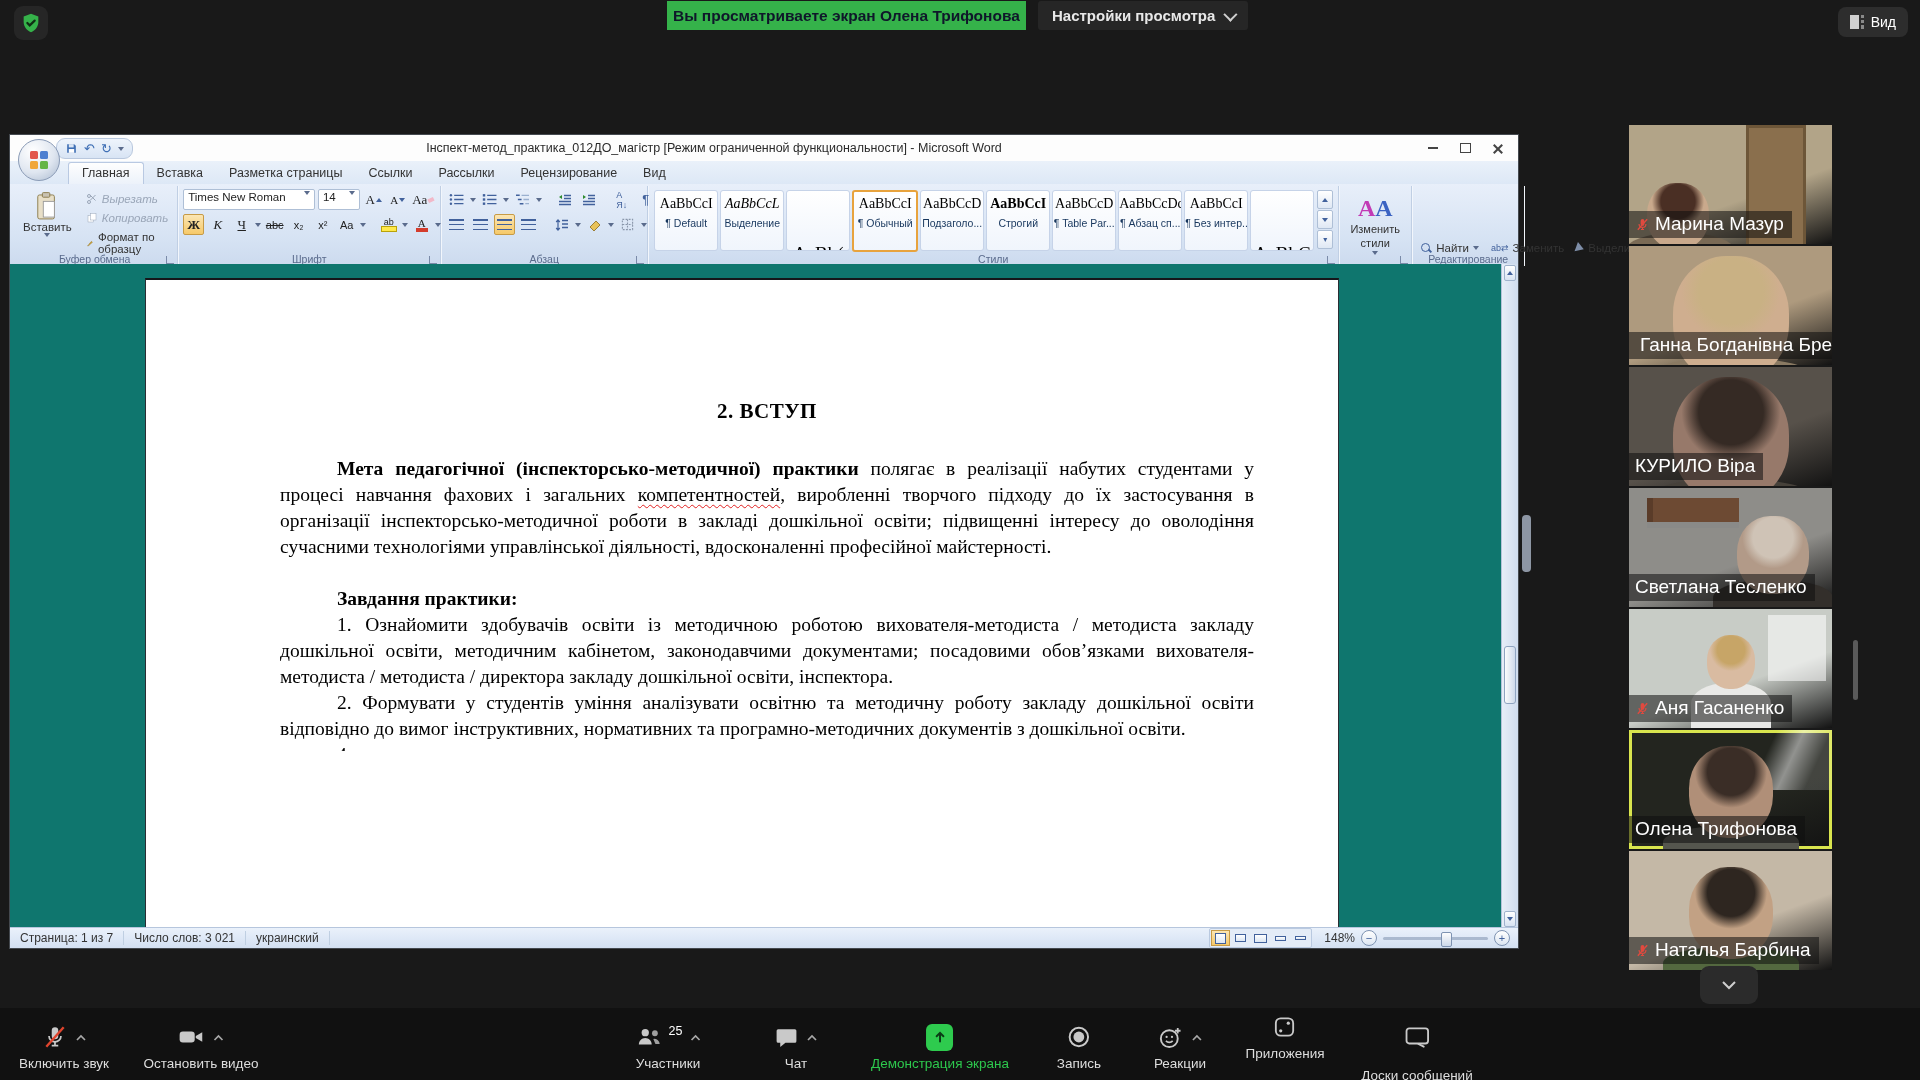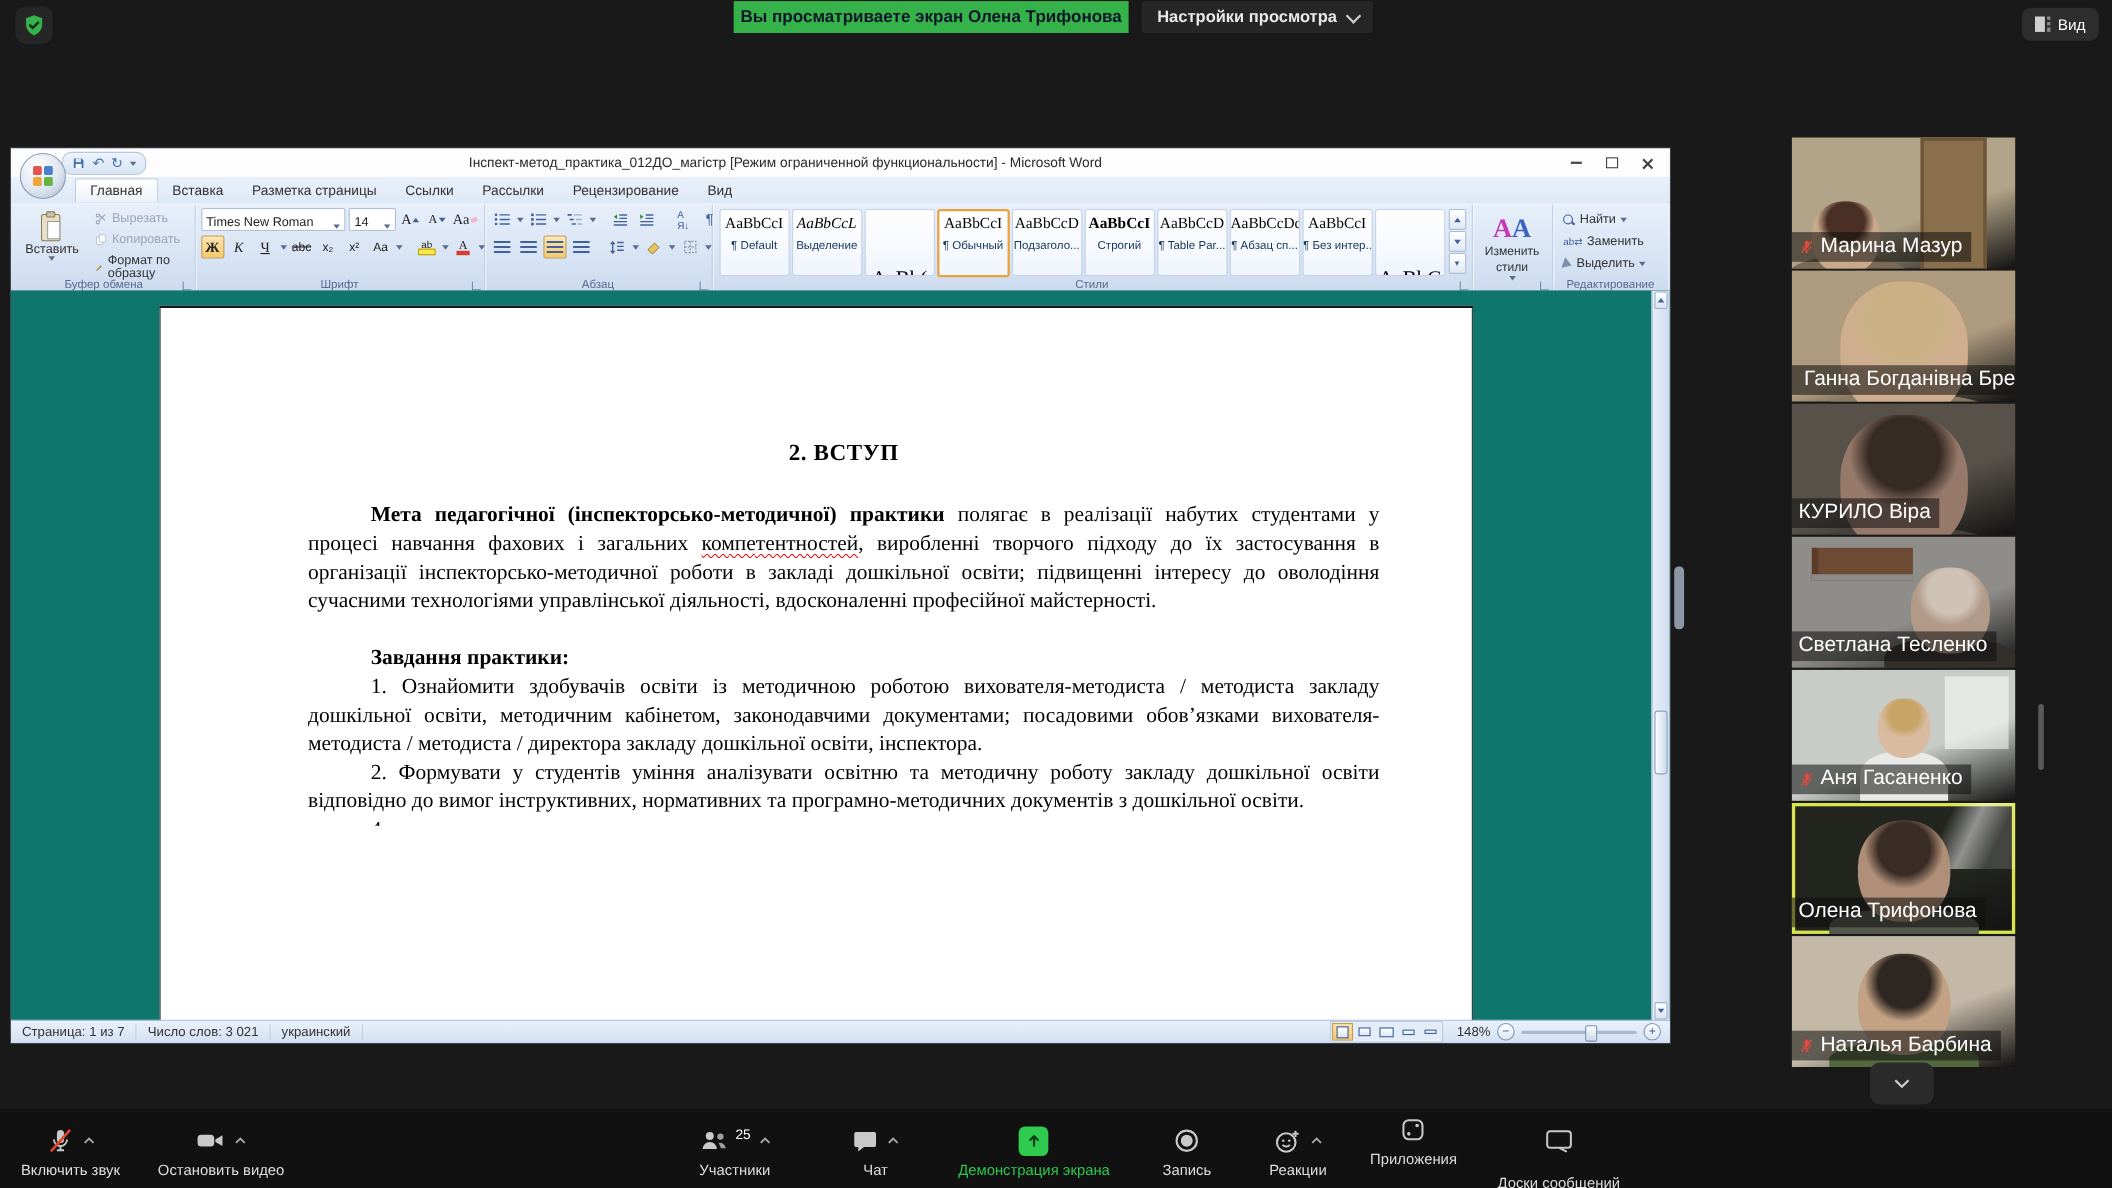--- a/index.html
+++ b/index.html
@@ -39,46 +39,46 @@
   .o-grid i{border-radius:1.5px;}
   .w-tabs{position:absolute;left:0;top:26px;right:0;height:23px;background:linear-gradient(#eaf1fa,#dde8f6);display:flex;align-items:flex-end;padding-left:58px;border-bottom:1px solid #c4d3e8;}
   .tab{padding:3px 13px 4px;font-size:12.5px;color:#333;}
   .tab.active{background:linear-gradient(#fefefe,#ecf2fa);border:1px solid #b9c9e2;border-bottom:none;border-radius:3px 3px 0 0;}
   
   .ribbon{position:absolute;left:0;top:49px;right:0;height:80px;background:linear-gradient(#e8effa,#d5e2f3 70%,#ccdaee);display:flex;padding:2px 2px 0;}
   .rg{position:relative;border-right:1px solid #c0cfe4;box-shadow:1px 0 0 #f2f6fc;padding:3px 5px 15px;}
   .rg .glabel{position:absolute;bottom:1px;left:0;right:0;text-align:center;font-size:10.5px;color:#5a6b8c;}
   .dl{position:absolute;bottom:2px;right:3px;width:7px;height:7px;border-left:1.5px solid #7a8aa8;border-bottom:1.5px solid #7a8aa8;}
   .rbtn{display:flex;align-items:center;gap:4px;border:1px solid transparent;border-radius:2px;padding:1px 3px;font-size:11.5px;color:#333;}
-  .rbtn.gray{color:#9aa6b8;}
+  .rbtn.gray{color:#9aa6b8;font-style:italic;}
   .rbtn.hl, .fbtn.hl{background:linear-gradient(#fbe6b4,#f6c969);border:1px solid #c79b46;}
   .bigbtn{display:flex;flex-direction:column;align-items:center;font-size:11.5px;color:#333;padding:2px 6px;}
   .clip-col{display:flex;flex-direction:column;gap:3px;margin-left:4px;margin-top:2px;}
   .frow{display:flex;align-items:center;gap:3px;margin-bottom:4px;}
-  .fsel{display:flex;align-items:flex-end;justify-content:space-between;background:#fff;border:1px solid #aebfd6;border-radius:2px;font-size:11.5px;color:#222;padding:1px 4px;height:17px;}
+  .fsel{display:flex;align-items:flex-start;justify-content:space-between;background:#fff;border:1px solid #aebfd6;border-radius:2px;font-size:11.5px;color:#222;padding:1px 4px;height:17px;}
   .caret{width:0;height:0;border-left:3.5px solid transparent;border-right:3.5px solid transparent;border-top:4px solid #5a6b8c;display:inline-block;}
   .fbtn{min-width:19px;height:19px;display:flex;align-items:center;justify-content:center;font-size:13px;color:#222;border:1px solid transparent;border-radius:2px;gap:1px;}
   .serif{font-family:"Liberation Serif",serif;}
   .ubar{text-decoration:underline;}
   .ystrip{display:inline-block;width:14px;height:4px;background:#ffe94a;border:1px solid #b9a20a;}
   .rstrip{display:inline-block;width:12px;height:4px;background:#d43c2c;}
   .ico-al{width:15px;height:11px;background:repeating-linear-gradient(to bottom,#41619c 0 1.6px,transparent 1.6px 4.8px);}
   .vsep{width:1px;height:18px;background:#c0cfe4;margin:0 3px;}
   
   .sgal{display:flex;align-items:flex-start;}
   .scell{width:62px;height:54px;margin:1px;background:linear-gradient(#ffffff,#f0f5fc);border:1px solid #c6d3e8;border-radius:3px;text-align:center;padding-top:5px;overflow:hidden;}
   .scell.sel{border:2px solid #e8a33d;padding-top:4px;}
   .sprev{font-family:"Liberation Serif",serif;font-size:14px;color:#000;white-space:nowrap;}
   .sprev.big{font-size:19px;margin-top:47px;} .sprev.italic{font-style:italic;} .sprev.semibold{font-weight:bold;}
   .slab{font-size:10.5px;color:#17365d;margin-top:5px;white-space:nowrap;}
   .scol{display:flex;flex-direction:column;gap:1px;margin-left:2px;margin-top:1px;}
   .scol i{width:14px;height:17px;background:linear-gradient(#fff,#dfe8f4);border:1px solid #aebfd6;border-radius:2px;display:flex;align-items:center;justify-content:center;font-size:8px;color:#41619c;font-style:normal;}
   .chstyles{display:flex;flex-direction:column;align-items:center;width:62px;font-size:11px;color:#333;padding-top:4px;text-align:center;line-height:1.25;}
   .aa-ico b{font-family:"Liberation Serif",serif;font-size:24px;}
-  .edit-rows{display:flex;flex-direction:column;gap:4px;padding-top:3px;}
+  .edit-rows{display:flex;gap:4px;padding-top:3px;margin-top:48px;}
   .edit-rows .rbtn{font-size:11.5px;}
   .mag{position:relative;width:11px;height:11px;}
   .mag:before{content:"";position:absolute;left:0;top:0;width:7px;height:7px;border:1.6px solid #41619c;border-radius:50%;}
   .mag:after{content:"";position:absolute;left:7px;top:7px;width:4px;height:1.8px;background:#41619c;transform:rotate(45deg);}
   .tri-cur{width:0;height:0;border-top:5px solid transparent;border-bottom:5px solid transparent;border-left:8px solid #7e8ea8;transform:rotate(20deg);}
   
   .docarea{position:absolute;left:0;top:129px;right:0;bottom:20px;background:#0f766e;overflow:hidden;}
   .page{position:absolute;left:135px;top:14px;width:1192px;height:660px;background:#fff;border:1px solid #2a2d33;border-top:2px solid #15171a;}
   .doc-text{position:absolute;left:134px;top:118px;width:974px;font-family:"Liberation Serif",serif;font-size:19.5px;line-height:26px;color:#000;text-align:justify;}
   .doc-h{font-weight:bold;font-size:21px;text-align:center;letter-spacing:.5px;margin-bottom:32px;}

